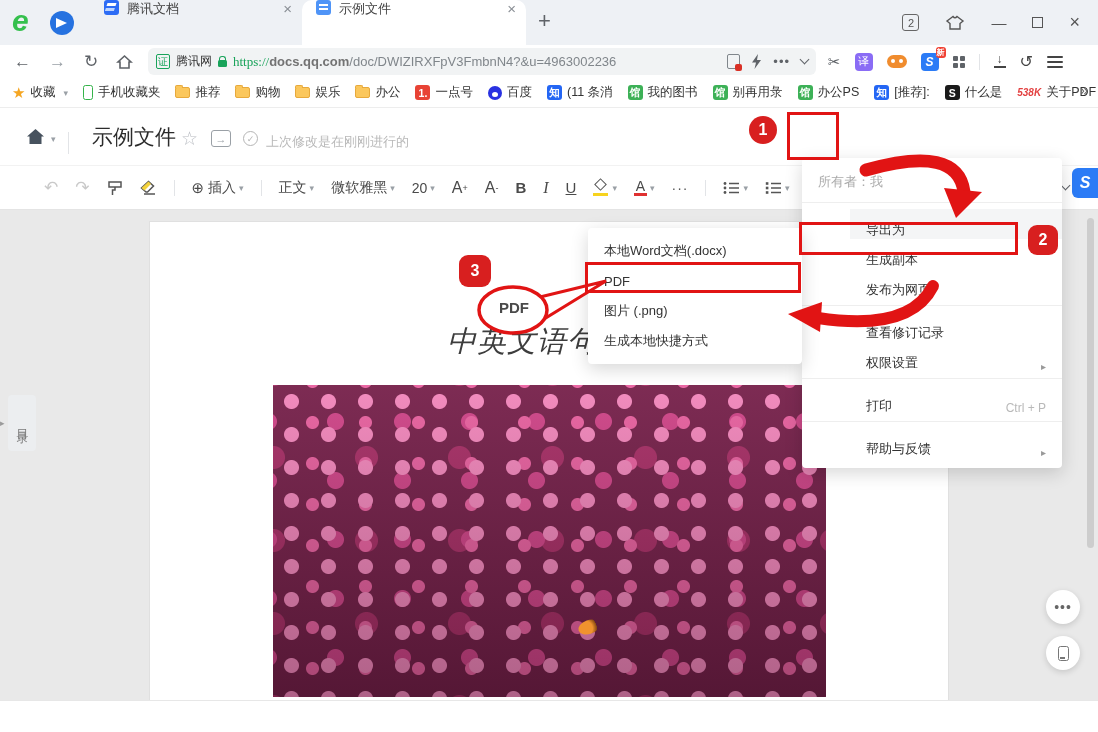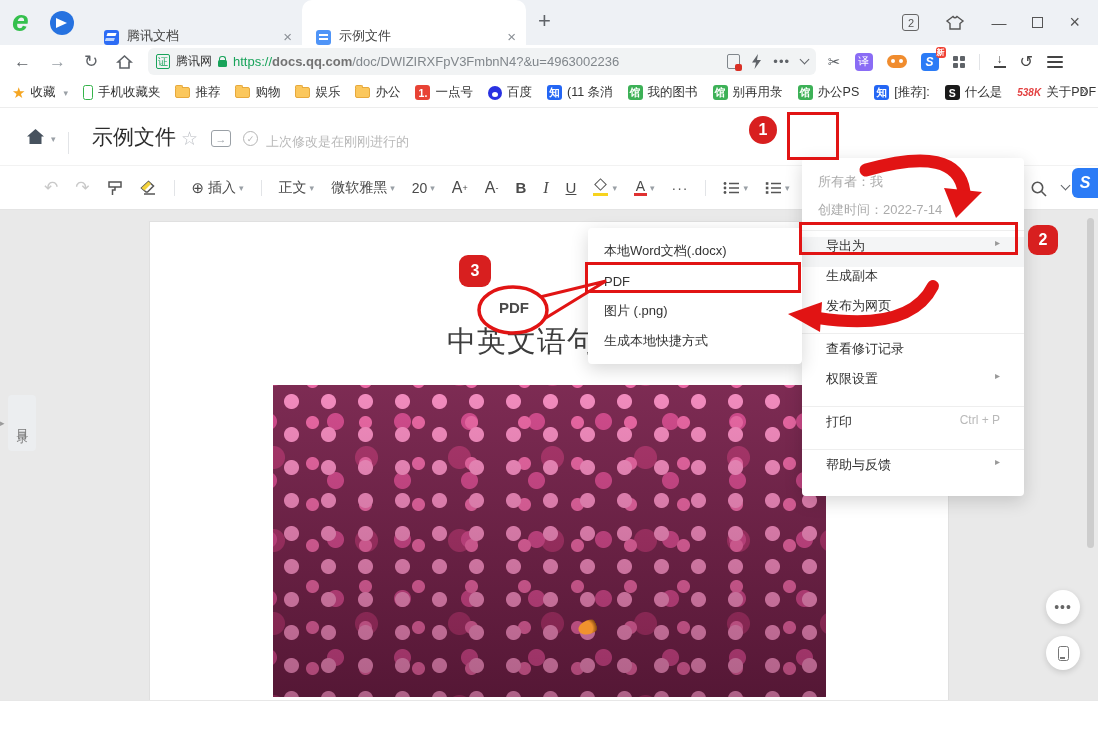--- a/index.html
+++ b/index.html
@@ -9,21 +9,21 @@
   .flex{display:flex;align-items:center;}
   .vline{width:1px;height:16px;background:#e2e4e7;}
   .caret{font-size:9px;color:#9aa0a6;margin-left:3px;}
   .arr-r{font-size:10px;color:#999;}
 
   
   .tabbar{left:0;top:0;width:1098px;height:45px;background:#eef1f5;}
   .logo-e{left:12px;top:4px;font-size:30px;font-weight:bold;color:#35c04d;font-style:italic;}
   .plane{left:50px;top:11px;width:24px;height:24px;border-radius:50%;background:#2672e0;}
   .plane i{position:absolute;left:6px;top:7px;width:0;height:0;border-left:11px solid #fff;border-top:5px solid transparent;border-bottom:5px solid transparent;}
-  .tab{top:0;height:45px;display:flex;align-items:flex-end;padding:0 10px 0 14px;font-size:13px;color:#444;}
+  .tab{top:0;height:45px;display:flex;align-items:flex-start;padding:0 10px 0 14px;font-size:13px;color:#444;}
   .tab.t1{left:90px;width:212px;}
   .tab.t2{left:302px;width:224px;background:#fff;border-radius:10px 10px 0 0;}
   .tab .fav{width:15px;height:15px;border-radius:3px;margin-right:8px;position:relative;flex:0 0 auto;}
   .fav.docs1{background:#2d6cf5;}
   .fav.docs1:after{content:"";position:absolute;left:3px;top:3px;width:9px;height:3px;background:#fff;transform:skewX(-18deg);box-shadow:0 5px 0 #bcd4ff;}
   .fav.docs2{background:#4f94f7;}
   .fav.docs2:after{content:"";position:absolute;left:3px;top:4px;width:9px;height:2px;background:#fff;box-shadow:0 4px 0 #fff;}
   .tab .lbl{flex:1;white-space:nowrap;overflow:hidden;}
   .tab .x{color:#8a8f95;font-size:15px;margin-left:8px;}
   .newtab{left:538px;top:8px;font-size:22px;color:#5f6368;}
@@ -36,21 +36,21 @@
   
   .navbar{left:0;top:45px;width:1098px;height:33px;background:#fff;}
   .navbtn{font-size:17px;color:#5f6368;}
   .navbtn.fwd{color:#9aa0a6;}
   .urlbox{left:148px;top:3px;width:668px;height:27px;background:#f1f3f4;border-radius:6px;display:flex;align-items:center;padding:0 8px;gap:6px;}
   .sitebadge{border:1px solid #18a35a;color:#18a35a;font-size:10px;padding:0 1px;border-radius:2px;line-height:13px;}
   .sitename{font-size:12px;color:#333;}
   .lock{width:9px;height:7px;background:#18a35a;border-radius:1.5px;position:relative;margin-top:4px;}
   .lock:before{content:"";position:absolute;top:-4px;left:1px;width:5px;height:5px;border:1.5px solid #18a35a;border-bottom:none;border-radius:3px 3px 0 0;}
   .url{font-size:13px;white-space:nowrap;overflow:hidden;}
-  .url .sch{color:#18a35a;}
+  .url .sch{color:#18a35a;font-family:Liberation Serif, serif;}
   .url .host{color:#737373;font-weight:bold;}
   .url .path{color:#80868b;}
   .urlicons{margin-left:auto;display:flex;align-items:center;gap:11px;}
   .clip{width:13px;height:15px;border:1.4px solid #80868b;border-radius:2px;position:relative;}
   .clip:after{content:"";position:absolute;right:-3px;bottom:-3px;width:7px;height:7px;border-radius:2px;background:#d93025;}
   .dots3{color:#5f6368;font-size:13px;letter-spacing:1px;}
   .chev{display:inline-block;width:7px;height:7px;border-right:1.6px solid #5f6368;border-bottom:1.6px solid #5f6368;transform:rotate(45deg);margin-top:-4px;}
   .extic{top:45px;height:33px;display:flex;align-items:center;gap:14px;left:828px;}
   .scissors{font-size:15px;color:#5f6368;}
   .transbadge{width:18px;height:18px;border-radius:4px;background:#8a6cf5;color:#fff;font-size:11px;display:flex;align-items:center;justify-content:center;}
@@ -112,40 +112,40 @@
   .fcolor{display:flex;flex-direction:column;align-items:center;line-height:13px;}
   .fcolor i{width:13px;height:3px;background:#e03131;}
   .listic{display:block;}
   .searchic{left:1030px;top:180px;}
   .fchev{left:1062px;top:186px;}
   .sogouside{left:1072px;top:168px;width:26px;height:30px;background:#2b7bf6;border-radius:6px 0 0 6px;color:#fff;font-weight:bold;font-style:italic;font-size:16px;display:flex;align-items:center;justify-content:center;}
 
   
   .canvas{left:0;top:210px;width:1098px;height:490px;background:#e9e9e9;}
   .page{position:absolute;left:150px;top:12px;width:798px;height:478px;background:#fff;box-shadow:0 0 0 1px #e0e0e0;}
-  .heading{position:absolute;left:447px;top:112px;font-size:29px;color:#3d3d3d;letter-spacing:1px;white-space:nowrap;}
+  .heading{position:absolute;left:447px;top:112px;font-size:29px;color:#3d3d3d;letter-spacing:1px;white-space:nowrap;font-style:italic;}
   .flower{position:absolute;left:273px;top:175px;width:553px;height:312px;background-color:#76204a;background-image:linear-gradient(180deg,rgba(255,255,255,.05),rgba(0,0,0,.28)),radial-gradient(circle,#f286bb 0 7px,rgba(0,0,0,0) 8px),radial-gradient(circle,#e8609f 0 6px,rgba(0,0,0,0) 7px),radial-gradient(circle,#cf4387 0 8px,rgba(0,0,0,0) 9px),radial-gradient(circle,#a82e66 0 11px,rgba(0,0,0,0) 12px);background-size:100% 100%,37px 33px,53px 41px,67px 59px,93px 83px;background-position:0 0,0 0,13px 17px,29px 7px,47px 31px;}
   .butterfly{position:absolute;left:305px;top:235px;width:22px;height:14px;background:radial-gradient(circle at 30% 50%,#f0932e 0 45%,#8a4a12 70%,rgba(0,0,0,0) 72%);border-radius:50%;transform:rotate(-20deg);}
   .toctab{position:absolute;left:8px;top:185px;width:28px;height:56px;background:#eceef0;border-radius:4px;display:flex;align-items:center;justify-content:center;writing-mode:vertical-rl;text-orientation:upright;font-size:12px;color:#7a7a7a;letter-spacing:4px;}
   .tocarr{position:absolute;left:0px;top:208px;font-size:9px;color:#9a9a9a;}
   .scrollthumb{position:absolute;left:1087px;top:8px;width:7px;height:330px;background:#cdcdcd;border-radius:4px;}
   .fab{position:absolute;width:34px;height:34px;border-radius:50%;background:#fff;box-shadow:0 2px 6px rgba(0,0,0,.15);display:flex;align-items:center;justify-content:center;color:#666;}
   .fab.more{left:1046px;top:380px;font-size:14px;letter-spacing:1px;}
   .fab.dev{left:1046px;top:426px;}
   .devic{width:11px;height:15px;border:1.6px solid #777;border-radius:2.5px;position:relative;}
   .devic:after{content:"";position:absolute;left:1px;bottom:1px;width:5px;height:2px;background:#777;}
 
   
   .statusbar{left:0;top:700px;width:1098px;height:32px;background:#fff;border-top:1px solid #e7e7e7;}
 
   
-  .menu{left:802px;top:158px;width:222px;background:#fff;border-radius:4px;box-shadow:0 5px 18px rgba(0,0,0,.16);z-index:25;padding:10px 0;font-size:13px;color:#333;}
+  .menu{left:802px;top:158px;width:260px;background:#fff;border-radius:4px;box-shadow:0 5px 18px rgba(0,0,0,.16);z-index:25;padding:10px 0;font-size:13px;color:#333;}
   .minfo{padding:4px 16px;color:#ababab;line-height:20px;}
   .mdiv{height:1px;background:#eee;margin:6px 0;}
-  .mitem{height:30px;display:flex;align-items:flex-start;padding:0 24px;justify-content:space-between;}
+  .mitem{height:30px;display:flex;align-items:flex-end;padding:0 16px;justify-content:space-between;margin-left:48px;}
   .mitem.hl{background:#f4f5f6;}
   .msc{color:#b9b9b9;font-size:12px;}
   .submenu{left:588px;top:228px;width:214px;background:#fff;border-radius:4px;box-shadow:0 5px 18px rgba(0,0,0,.16);z-index:26;padding:8px 0;font-size:13px;color:#333;}
   .smitem{height:30px;display:flex;align-items:center;padding:0 16px;}
 
   
   .ann{z-index:30;}
   .redbox{border:3px solid #e11414;}
   .rb1{left:787px;top:112px;width:52px;height:48px;}
   .rb2{left:799px;top:222px;width:219px;height:33px;}
@@ -445,21 +445,20 @@
     
     
     
     
     
     
   </div>
 
   <div class="abs menu">
     <div class="minfo">所有者：我</div>
-    <div class="minfo">创建时间：2022-7-14</div>
     <div class="mdiv"></div>
     <div class="mitem hl">
         <span>导出为</span>
         <span class="arr-r">▸</span>
       </div>
     <div class="mitem">
         <span>生成副本</span>
       </div>
     <div class="mitem">
         <span>发布为网页</span>

